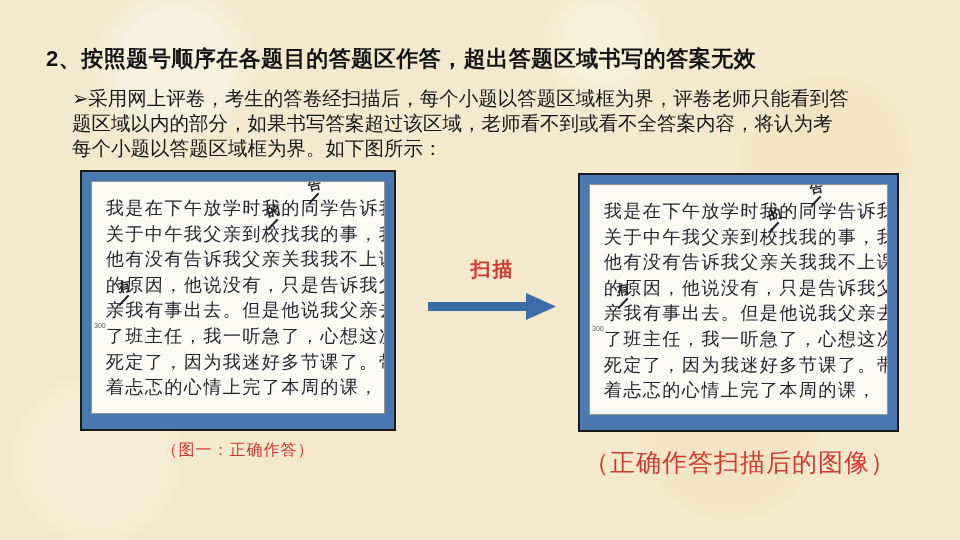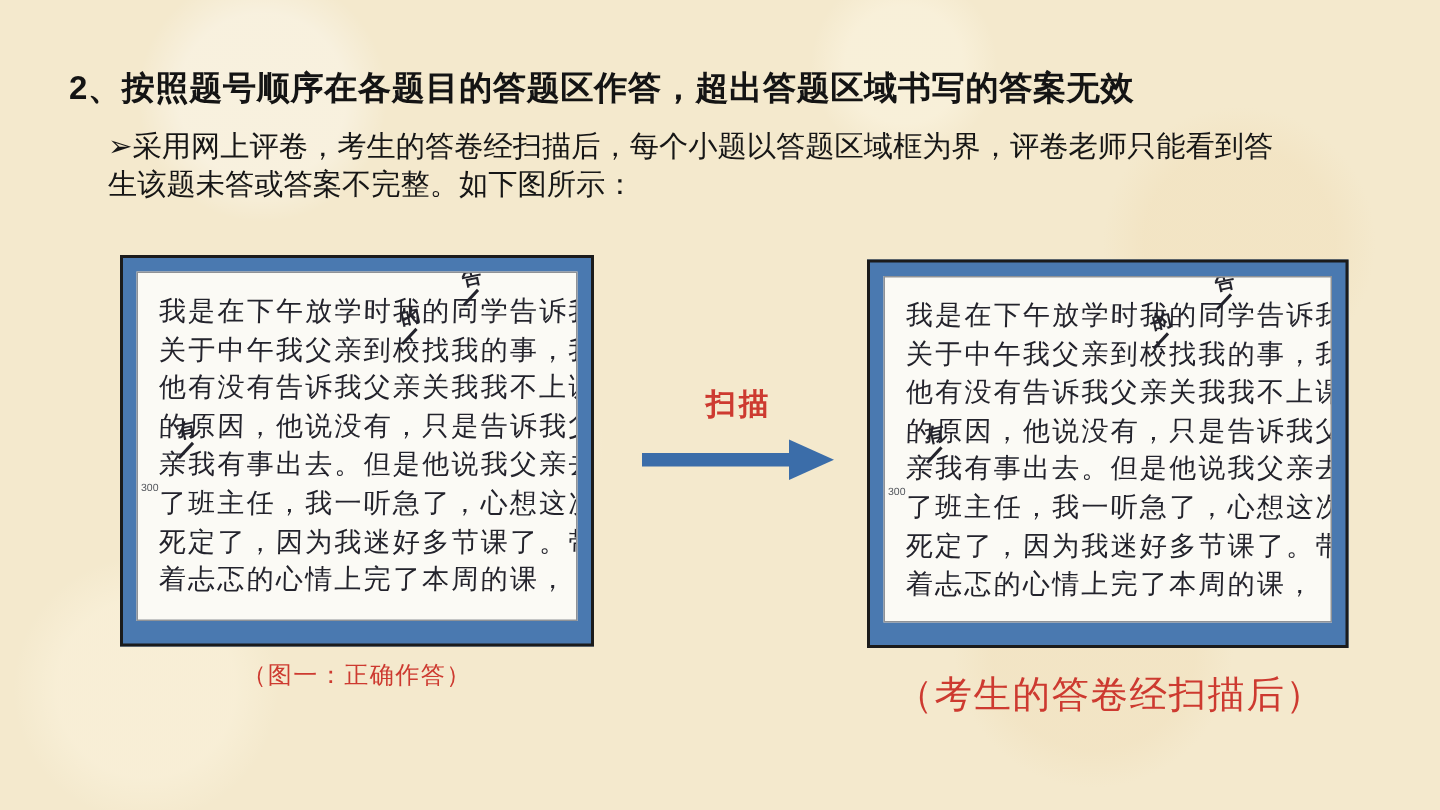--- a/index.html
+++ b/index.html
@@ -98,21 +98,22 @@
 </style>
 </head>
 <body>
 
 <div id="slide">
 
   <div class="title">2、按照题号顺序在各题目的答题区作答，超出答题区域书写的答案无效</div>
 
   <div class="body-text">
     <div class="body-line">➢采用网上评卷，考生的答卷经扫描后，每个小题以答题区域框为界，评卷老师只能看到答</div>
-    <div class="body-line">生该题未答或答案不完整。如下图所示：</div>
+    <div class="body-line">题区域以内的部分，如果书写答案超过该区域，老师看不到或看不全答案内容，将认为考</div>
+    <div class="body-line">每个小题以答题区域框为界。如下图所示：</div>
   </div>
 
   <div class="figure left">
     <div class="paper">
       <div class="hw-line">我是在下午放学时我的同学告诉我</div>
       <div class="hw-line">关于中午我父亲到校找我的事，我问</div>
       <div class="hw-line">他有没有告诉我父亲关我我不上课</div>
       <div class="hw-line">的原因，他说没有，只是告诉我父</div>
       <div class="hw-line">亲我有事出去。但是他说我父亲去找</div>
       <div class="hw-line">了班主任，我一听急了，心想这次</div>
@@ -142,15 +143,15 @@
       <div class="hw-line">死定了，因为我迷好多节课了。带</div>
       <div class="hw-line">着忐忑的心情上完了本周的课，</div>
       <span class="insert-mark mark-1">告</span>
       <span class="insert-mark mark-2">的</span>
       <span class="insert-mark mark-3">有</span>
       <span class="margin-mark">300</span>
     </div>
   </div>
 
   <div class="caption left">（图一：正确作答）</div>
-  <div class="caption right">（考生的答卷经扫描后）</div>
+  <div class="caption right">（正确作答扫描后的图像）</div>
 
 </div>
 
 </body></html>

